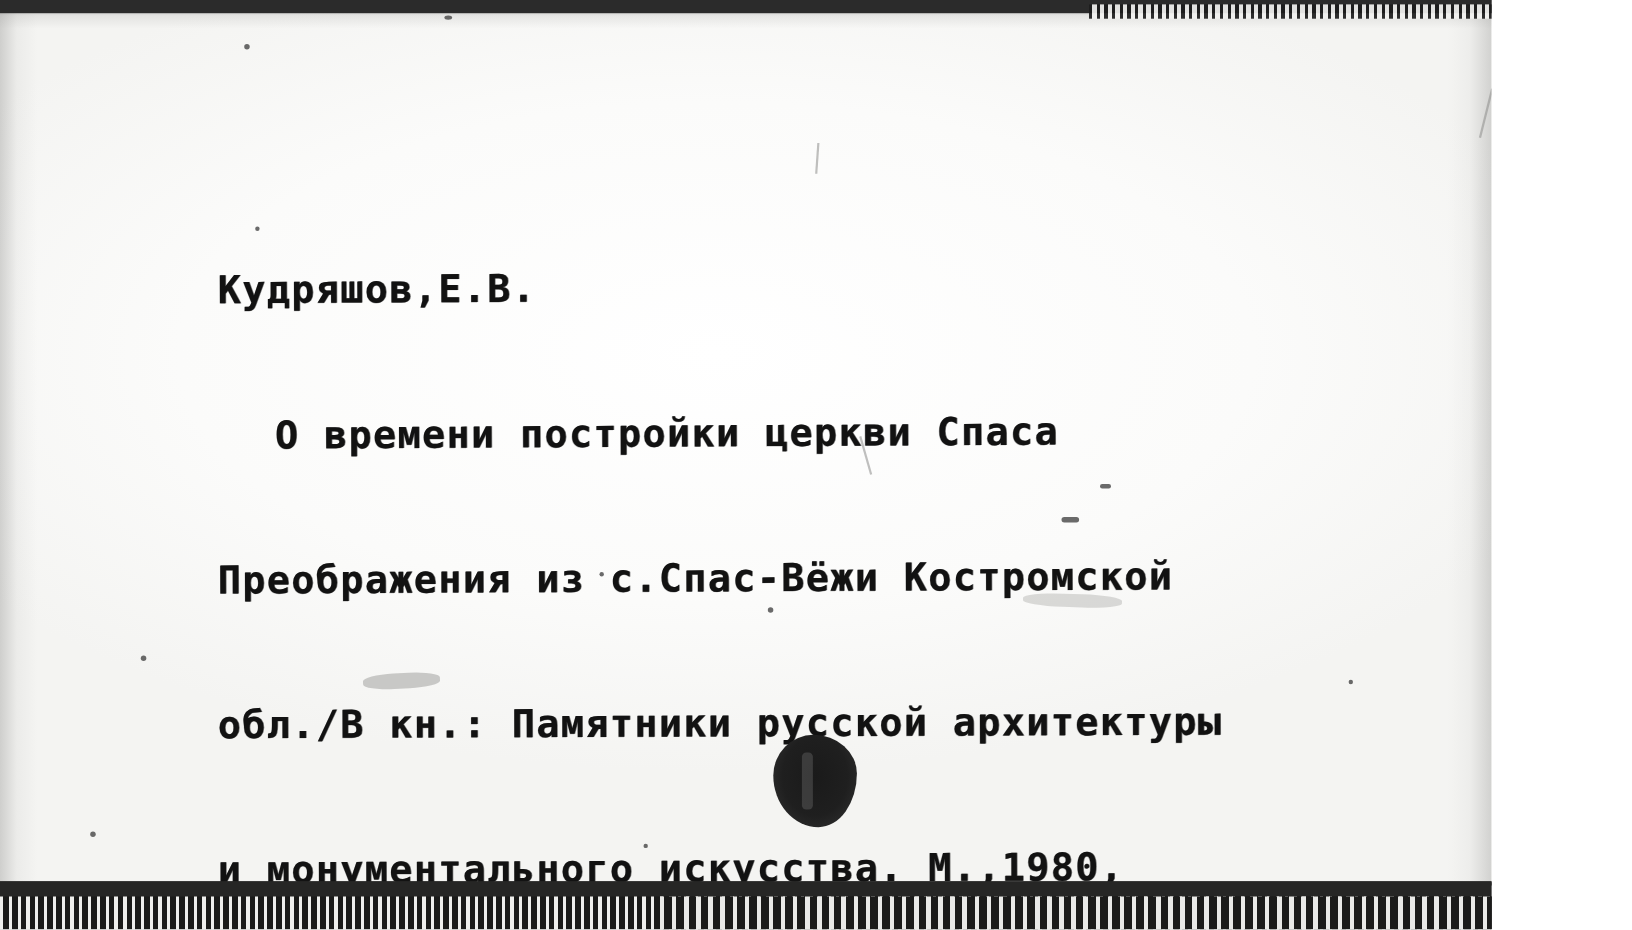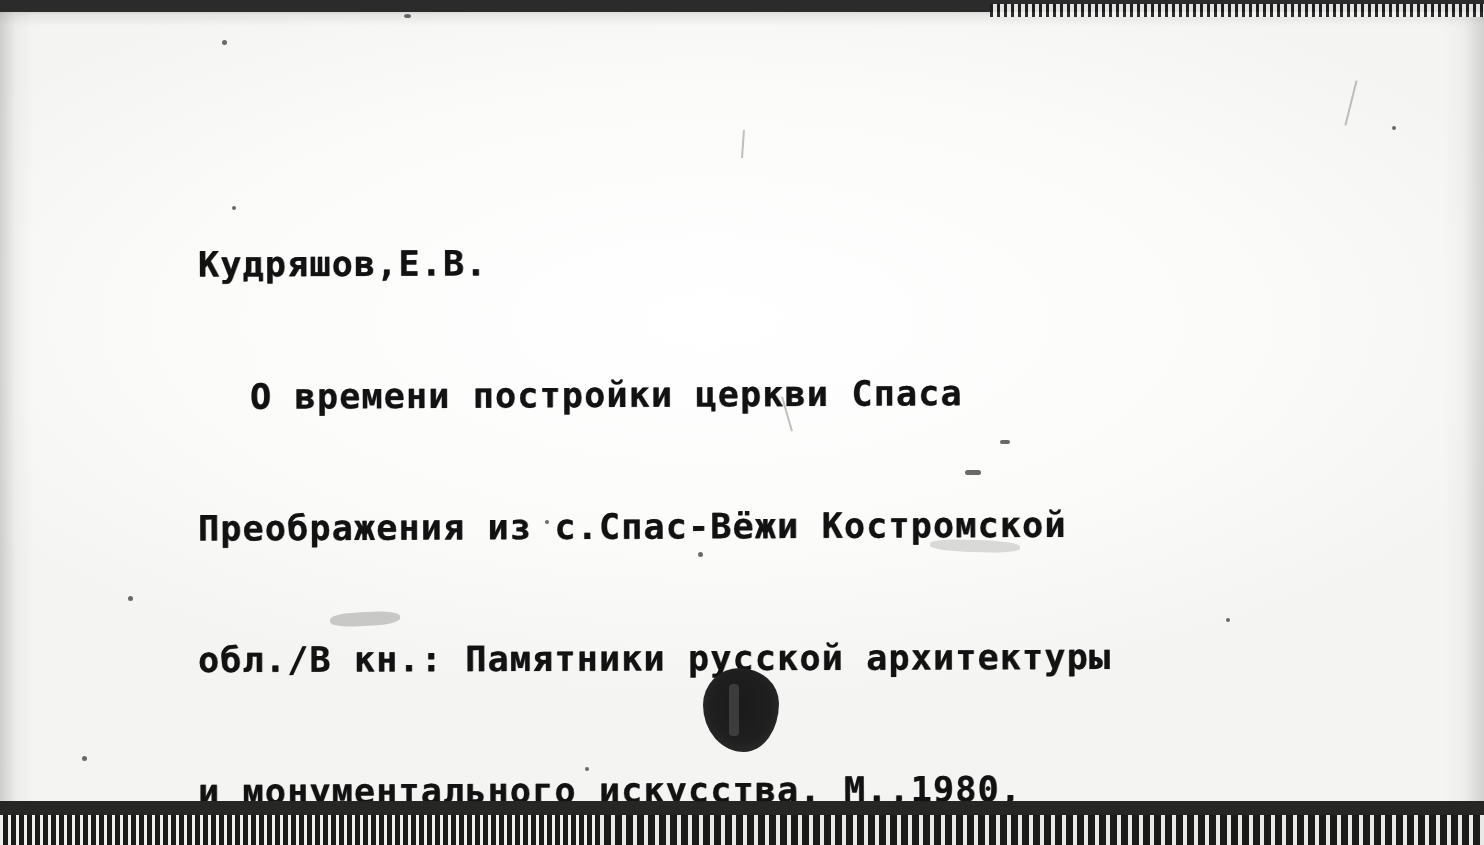--- a/index.html
+++ b/index.html
@@ -10,21 +10,21 @@
   }
   body {
     width: 1484px;
     height: 845px;
     overflow: hidden;
     font-family: "DejaVu Sans Mono", monospace;
   }
 
   #card-scan {
     position: relative;
-    width: 1484px;
+    width: 1356px;
     height: 845px;
     background: #fdfdfc;
     overflow: hidden;
   }
 
   
   .paper-tone {
     position: absolute;
     inset: 0;
     background:

